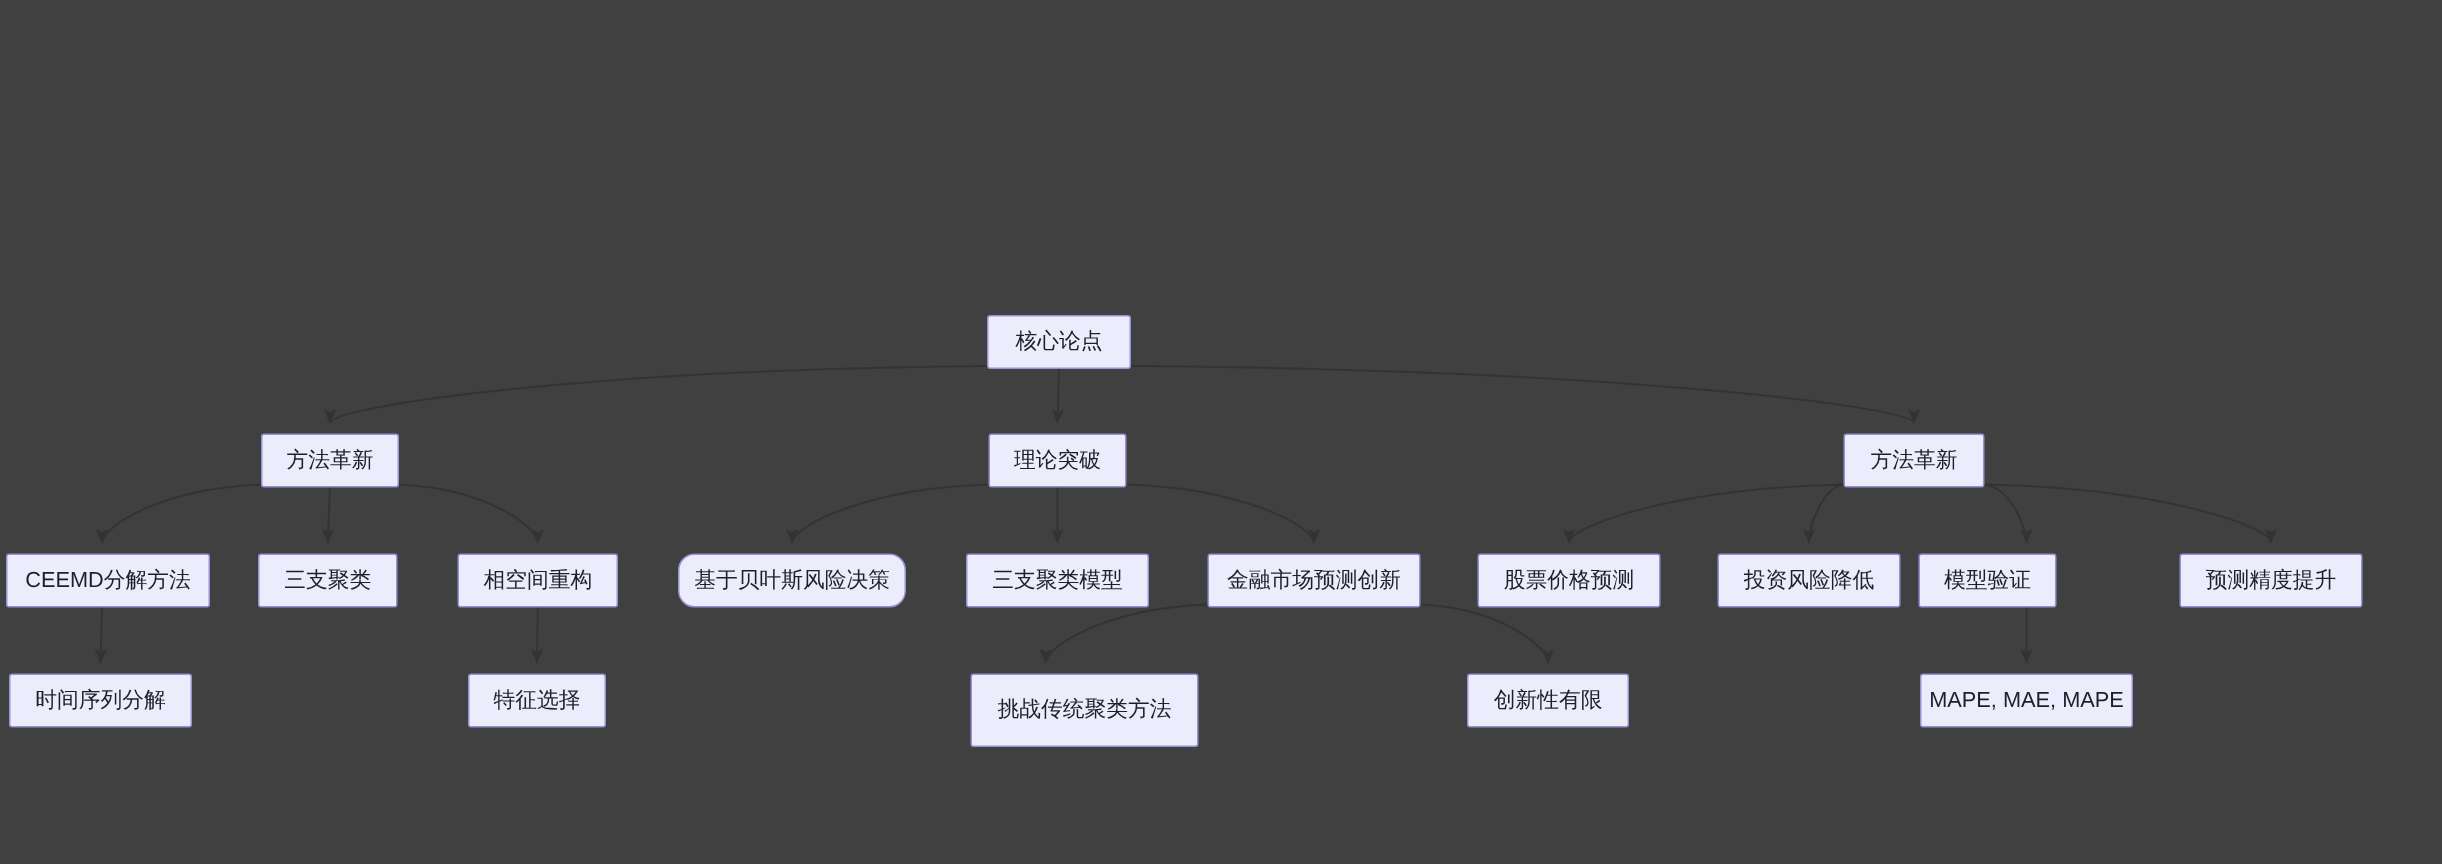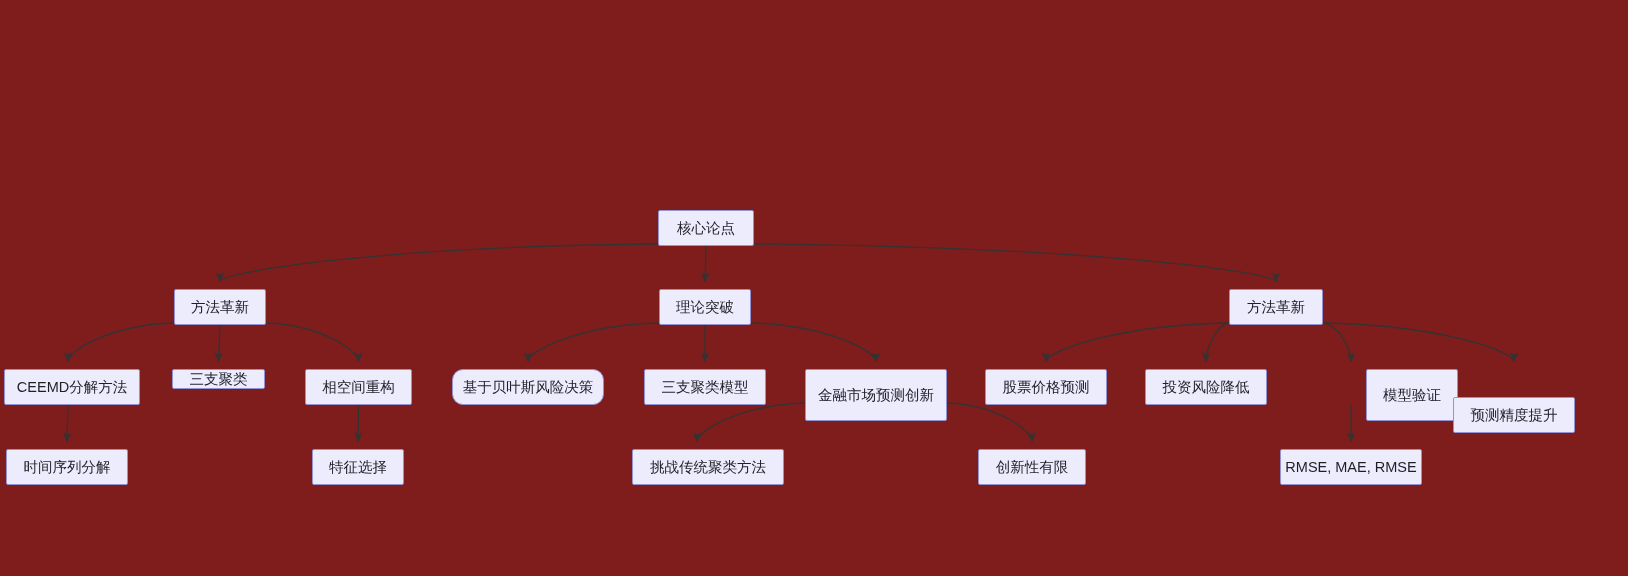--- a/index.html
+++ b/index.html
@@ -10,21 +10,21 @@
   body {
     width: 1628px;
     height: 576px;
     font-family: "Liberation Sans", sans-serif;
     overflow: hidden;
   }
   #canvas {
     position: relative;
     width: 1628px;
     height: 576px;
-    background: #7f1d1d;
+    background: #404040;
   }
   svg#edges {
     position: absolute;
     left: 0;
     top: 0;
     width: 1628px;
     height: 576px;
   }
   .edge-path {
     fill: none;
@@ -77,28 +77,28 @@
         <path d="M947,403 C999.7,405.34 1032,431.08 1032,442" class="edge-path" marker-end="url(#arrow)"></path>
         <path d="M1351,405 L1351,442" class="edge-path" marker-end="url(#arrow)"></path>
       </g>
   </svg>
   <div id="node-layer">
       <div class="node" style="left: 658px; top: 210px; width: 96px; height: 36px;">核心论点</div>
       <div class="node" style="left: 174px; top: 289px; width: 92px; height: 36px;">方法革新</div>
       <div class="node" style="left: 659px; top: 289px; width: 92px; height: 36px;">理论突破</div>
       <div class="node" style="left: 1229px; top: 289px; width: 94px; height: 36px;">方法革新</div>
       <div class="node" style="left: 4px; top: 369px; width: 136px; height: 36px;">CEEMD分解方法</div>
-      <div class="node" style="left: 172px; top: 369px; width: 93px; height: 20px;">三支聚类</div>
+      <div class="node" style="left: 172px; top: 369px; width: 93px; height: 36px;">三支聚类</div>
       <div class="node" style="left: 305px; top: 369px; width: 107px; height: 36px;">相空间重构</div>
       <div class="node" style="left: 452px; top: 369px; width: 152px; height: 36px; border-radius: 11px;">基于贝叶斯风险决策</div>
       <div class="node" style="left: 644px; top: 369px; width: 122px; height: 36px;">三支聚类模型</div>
-      <div class="node" style="left: 805px; top: 369px; width: 142px; height: 52px;">金融市场预测创新</div>
+      <div class="node" style="left: 805px; top: 369px; width: 142px; height: 36px;">金融市场预测创新</div>
       <div class="node" style="left: 985px; top: 369px; width: 122px; height: 36px;">股票价格预测</div>
       <div class="node" style="left: 1145px; top: 369px; width: 122px; height: 36px;">投资风险降低</div>
-      <div class="node" style="left: 1366px; top: 369px; width: 92px; height: 52px;">模型验证</div>
-      <div class="node" style="left: 1453px; top: 369px; width: 122px; height: 36px; margin-top: 28px;">预测精度提升</div>
+      <div class="node" style="left: 1279px; top: 369px; width: 92px; height: 36px;">模型验证</div>
+      <div class="node" style="left: 1453px; top: 369px; width: 122px; height: 36px;">预测精度提升</div>
       <div class="node" style="left: 6px; top: 449px; width: 122px; height: 36px; font-family: Liberation Serif, serif;">时间序列分解</div>
       <div class="node" style="left: 312px; top: 449px; width: 92px; height: 36px;">特征选择</div>
-      <div class="node" style="left: 632px; top: 449px; width: 152px; height: 36px;">挑战传统聚类方法</div>
+      <div class="node" style="left: 647px; top: 449px; width: 152px; height: 49px;">挑战传统聚类方法</div>
       <div class="node" style="left: 978px; top: 449px; width: 108px; height: 36px;">创新性有限</div>
-      <div class="node" style="left: 1280px; top: 449px; width: 142px; height: 36px;">RMSE, MAE, RMSE</div>
+      <div class="node" style="left: 1280px; top: 449px; width: 142px; height: 36px;">MAPE, MAE, MAPE</div>
     </div>
 </div>
 
 </body></html>

